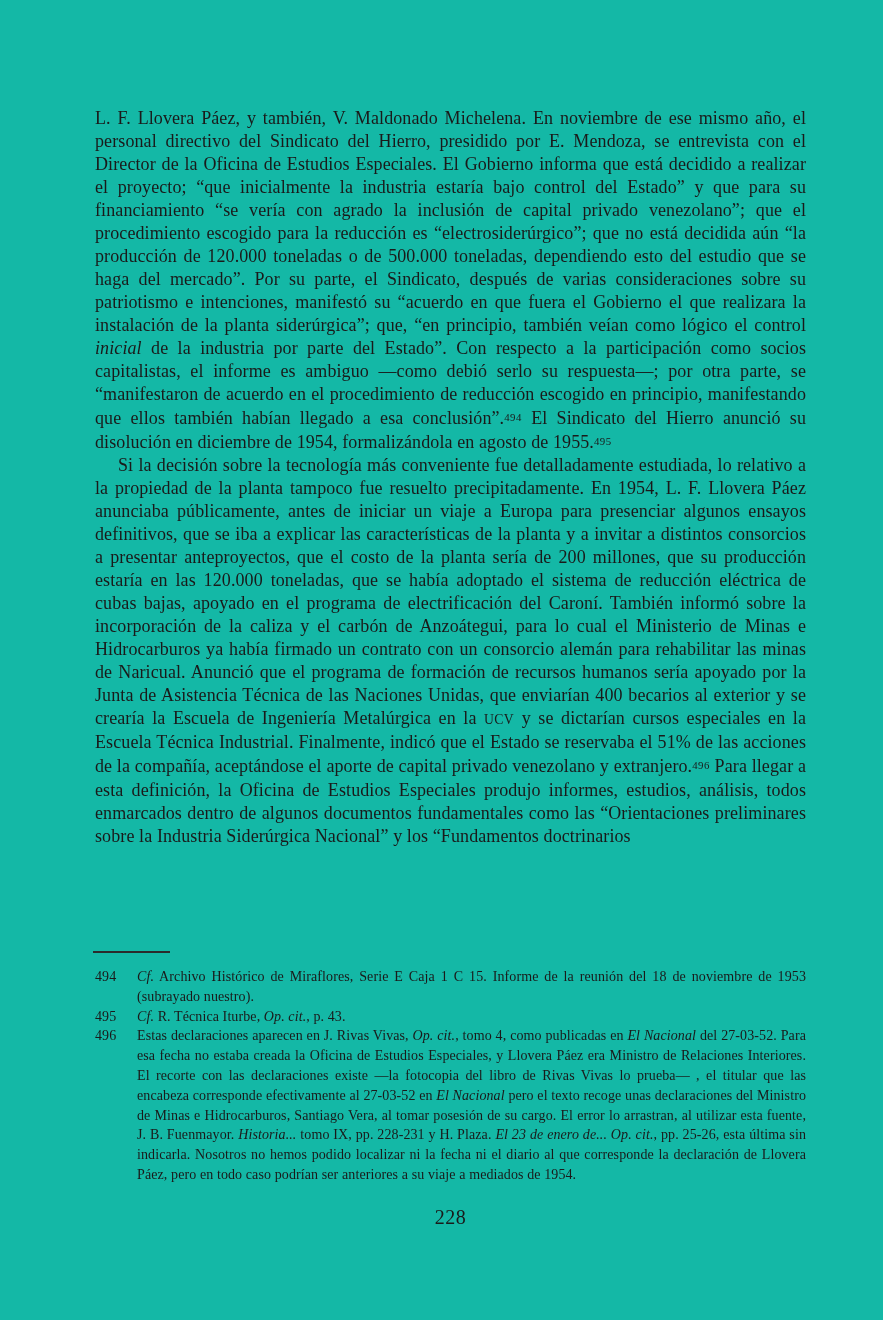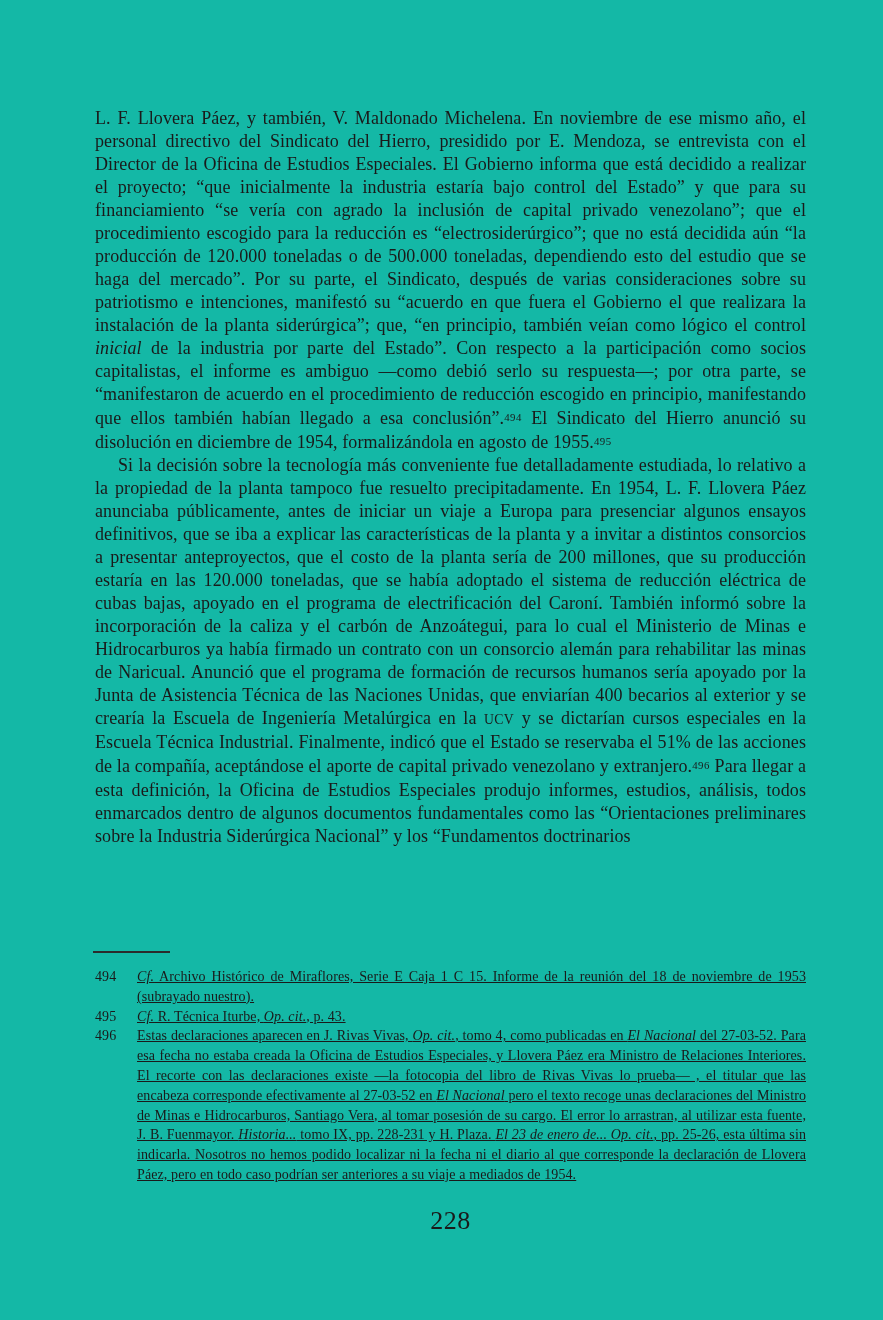--- a/index.html
+++ b/index.html
@@ -64,29 +64,28 @@
     line-height: 19.8px;
     letter-spacing: 0.1px;
   }
   .fn-num {
     flex: 0 0 42px;
     width: 42px;
   }
   .fn-text {
     flex: 1 1 auto;
     text-align: justify;
-    text-decoration: underline;
   }
   .page-number {
     position: absolute;
     left: 95px;
     top: 1206px;
     width: 711px;
     text-align: center;
-    font-size: 26px;
+    font-size: 20px;
     letter-spacing: 0.5px;
   }
 </style>
 </head>
 <body>
 
 <div class="page">
 
   <div class="text-block">
     <p class="para"><span class="run-normal">L. F. Llovera Páez, y también, V. Maldonado Michelena. En noviembre de ese mismo año, el personal directivo del Sindicato del Hierro, presidido por E. Mendoza, se entrevista con el Director de la Oficina de Estudios Especiales. El Gobierno informa que está decidido a realizar el proyecto; “que inicialmente la industria estaría bajo control del Estado” y que para su financiamiento “se vería con agrado la inclusión de capital privado venezolano”; que el procedimiento escogido para la reducción es “electrosiderúrgico”; que no está decidida aún “la producción de 120.000 toneladas o de 500.000 toneladas, dependiendo esto del estudio que se haga del mercado”. Por su parte, el Sindicato, después de varias consideraciones sobre su patriotismo e intenciones, manifestó su “acuerdo en que fuera el Gobierno el que realizara la instalación de la planta siderúrgica”; que, “en principio, también veían como lógico el control </span><span class="run-italic">inicial</span><span class="run-normal"> de la industria por parte del Estado”. Con respecto a la participación como socios capitalistas, el informe es ambiguo —como debió serlo su respuesta—; por otra parte, se “manifestaron de acuerdo en el procedimiento de reducción escogido en principio, manifestando que ellos también habían llegado a esa conclusión”.</span><span class="run-sup">494</span><span class="run-normal"> El Sindicato del Hierro anunció su disolución en diciembre de 1954, formalizándola en agosto de 1955.</span><span class="run-sup">495</span></p>

